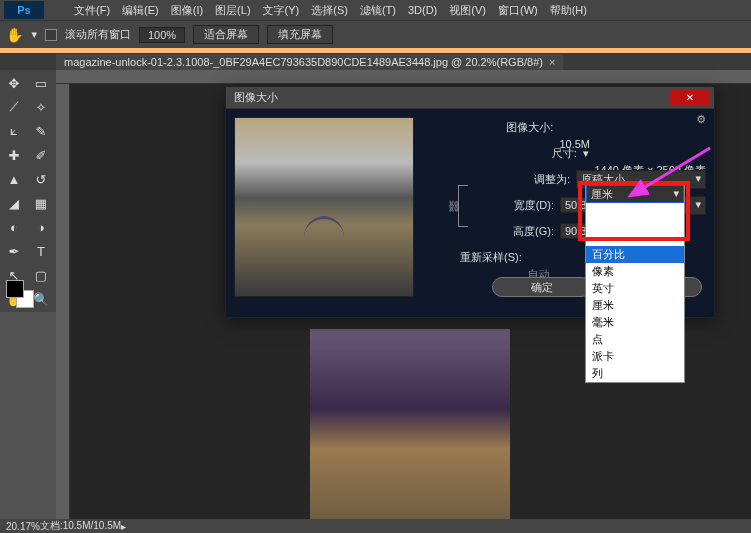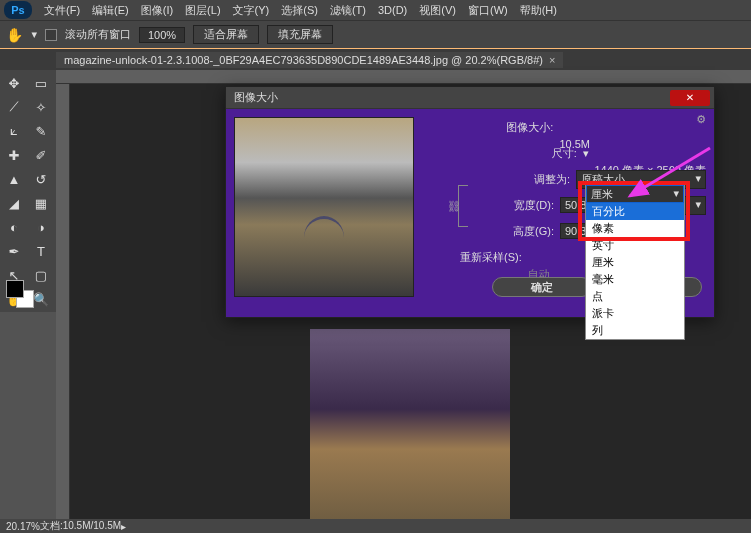--- a/index.html
+++ b/index.html
@@ -1,31 +1,31 @@
 <!DOCTYPE html>
 <html><head>
 <meta charset="utf-8">
 <style>
 * { margin: 0; padding: 0; box-sizing: border-box; font-family: "Microsoft YaHei", Arial, sans-serif; }
 body { background: #535353; width: 751px; height: 533px; overflow: hidden; position: relative; font-size: 11px; color: #ddd; }
 
 
 .menubar { background: #454545; height: 20px; display: flex; align-items: center; padding-left: 4px; }
-.ps-logo { background: #0a2a4a; color: #31a8ff; width: 28px; height: 18px; display: flex; align-items: center; justify-content: center; font-weight: bold; font-size: 11px; margin-right: 6px; border-radius: 8px; }
+.ps-logo { background: #0a2a4a; color: #31a8ff; width: 40px; height: 18px; display: flex; align-items: center; justify-content: center; font-weight: bold; font-size: 11px; margin-right: 24px; }
 .menubar span { padding: 0 6px; color: #ddd; cursor: default; }
 
 
 .optbar { background: #454545; height: 28px; display: flex; align-items: center; padding-left: 6px; gap: 8px; border-top: 1px solid #333; }
 .optbar .hand { font-size: 14px; }
 .optbar .chk { width: 12px; height: 12px; border: 1px solid #888; background: #3a3a3a; }
 .optbar .valbox { background: #333; border: 1px solid #222; padding: 1px 8px; text-align: center; }
 .optbar .btn { background: #3f3f3f; border: 1px solid #222; padding: 1px 10px; }
 
 
-.tabbar { background: #3a3a3a; height: 22px; display: flex; align-items: center; padding-left: 56px; border-top: 1px solid #fdba74; }
+.tabbar { background: #3a3a3a; height: 22px; display: flex; align-items: center; padding-left: 56px; border-top: 5px solid #fdba74; }
 .tab { background: #454545; padding: 2px 8px; display: flex; align-items: center; gap: 6px; }
 .tab .x { color: #bbb; }
 
 
 .ruler-h { position: absolute; left: 56px; top: 70px; right: 0; height: 14px; background: #5f5f5f; border-bottom: 1px solid #333; }
 .ruler-v { position: absolute; left: 56px; top: 84px; width: 14px; bottom: 14px; background: #5f5f5f; border-right: 1px solid #333; }
 
 
 .toolbox { position: absolute; left: 0; top: 70px; width: 56px; background: #454545; display: grid; grid-template-columns: 1fr 1fr; gap: 2px; padding: 2px; }
 .tool { width: 24px; height: 22px; display: flex; align-items: center; justify-content: center; color: #ddd; font-size: 13px; }
@@ -34,45 +34,45 @@
 .sw-bg { width: 18px; height: 18px; background: #fff; border: 1px solid #aaa; position: absolute; left: 10px; top: 10px; }
 
 
 .canvas { position: absolute; left: 70px; top: 84px; right: 0; bottom: 14px; background: #262626; }
 .artwork { position: absolute; left: 240px; top: 245px; width: 200px; height: 200px; background: linear-gradient(0deg, #6a5a40 0%, #9a7a50 40%, #3a2a4a 60%, #6a5a7a 100%); background-size: cover; }
 
 
 .status { position: absolute; left: 0; bottom: 0; right: 0; height: 14px; background: #454545; display: flex; align-items: center; padding-left: 6px; font-size: 10px; }
 
 
-.dialog { position: absolute; left: 225px; top: 86px; width: 490px; height: 232px; background: #4c1d95; border: 1px solid #222; box-shadow: 0 4px 16px rgba(0,0,0,0.5); }
+.dialog { position: absolute; left: 225px; top: 86px; width: 490px; height: 232px; background: #0f172a; border: 1px solid #222; box-shadow: 0 4px 16px rgba(0,0,0,0.5); }
 .dlg-title { background: #444; height: 22px; display: flex; align-items: center; padding-left: 8px; justify-content: space-between; border-bottom: 1px solid #333; }
 .dlg-close-wrap { background: #b11; width: 40px; height: 16px; display: flex; align-items: center; justify-content: center; border-radius: 2px; margin-right: 4px; }
 .dlg-close { color: #fff; font-size: 10px; }
 .dlg-body { display: flex; padding: 8px; gap: 10px; position: relative; }
 .preview { width: 180px; height: 180px; border: 1px solid #222; background: linear-gradient(180deg,#b8a680 0%,#bbb 25%,#555 45%,#8a7a5a 60%,#3a3a3a 100%); position: relative; }
 .preview::after { content:""; position:absolute; left:50%; top:55%; width:40px; height:40px; margin-left:-20px; border-radius: 50% 50% 0 0; border-top: 3px solid #4a4a6a; }
 .fields { flex: 1; }
 .frow { display: flex; align-items: center; justify-content: flex-end; gap: 6px; margin-bottom: 6px; height: 20px; }
 .frow .lab { color: #ddd; white-space: nowrap; }
 .frow .val { color: #ddd; margin-top: 34px; }
 .input { background: #333; border: 1px solid #222; padding: 1px 4px; width: 50px; color: #ddd; }
 .select { background: #333; border: 1px solid #222; padding: 1px 4px; width: 90px; color: #ddd; display:flex; justify-content:space-between; }
 .select-wide { width: 130px; gap: 15px; }
 .gear { color: #aaa; position:absolute; right: 8px; top: 4px; }
 .link-box { border-left: 1px solid #888; border-top: 1px solid #888; border-bottom: 1px solid #888; width: 10px; height: 42px; position: absolute; left: 232px; top: 76px; }
 .chain { position: absolute; left: 221px; top: 91px; color: #aaa; font-size: 11px; }
 .btns { position: absolute; bottom: 8px; right: 12px; display: flex; gap: 10px; }
-.dbtn { width: 100px; height: 20px; border: 1px solid #777; border-radius: 10px; display: flex; align-items:center; justify-content:center; background: #444; font-weight: bold; }
+.dbtn { width: 100px; height: 20px; border: 1px solid #777; border-radius: 10px; display: flex; align-items:center; justify-content:center; background: #444; }
 
 
 .dd-open { position: absolute; left: 585px; top: 184px; width: 100px; background: #fff; border: 1px solid #888; z-index: 50; }
 .dd-selhead { background: #333; border: 1px solid #1060d0; color:#ddd; padding: 1px 4px; display:flex; justify-content:space-between; height:18px; }
 .dd-item { color: #000; padding: 1px 6px; font-size: 11px; }
-.dd-item.hl { background: #1a6ed8; color: #fff; }
+.dd-item.hl { background: #1a6ed8; color: #fff; margin-top: 43px; }
 
 
 .anno-rect { position: absolute; left: 578px; top: 181px; width: 112px; height: 60px; border: 4px solid #f31a1a; z-index: 60; pointer-events:none; }
 .arrow { position: absolute; left: 625px; top: 146px; z-index: 61; pointer-events:none; }
 </style>
 </head>
 <body>
 
 <div class="menubar">
   <div class="ps-logo">Ps</div>

